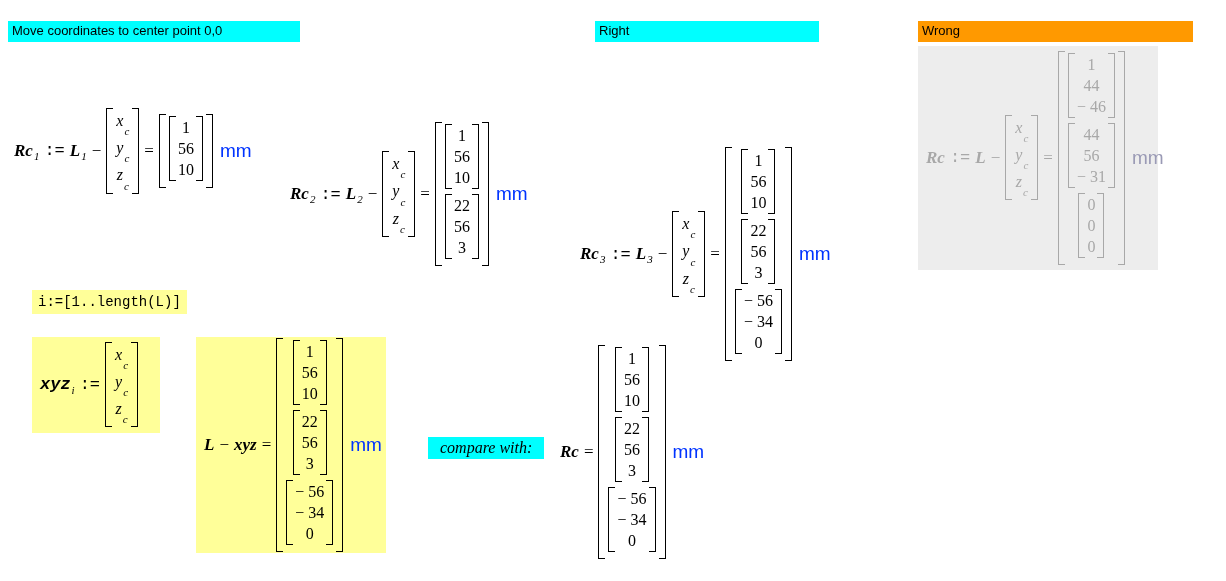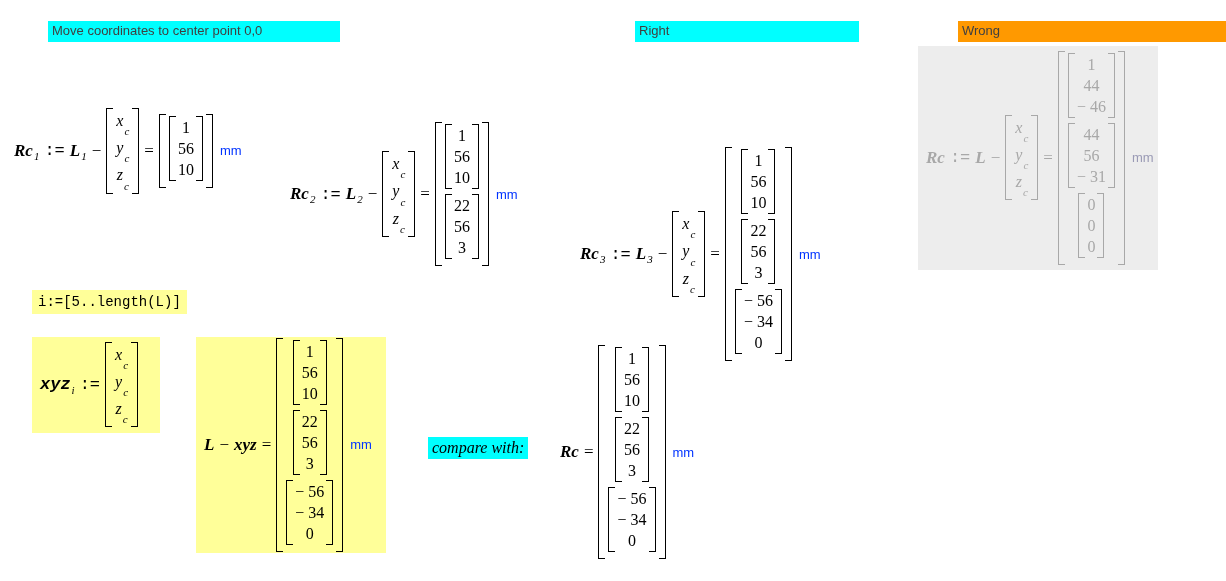--- a/index.html
+++ b/index.html
@@ -14,26 +14,25 @@
     font-family: "Liberation Serif", serif;
     color: #000000;
     overflow: hidden;
   }
   .abs { position: absolute; }
 
   
   .bar {
     font-family: "Liberation Sans", sans-serif;
     font-size: 13px;
-    color: #404040;
+    color: #000000;
     padding: 3px 4px 4px 4px;
     box-sizing: border-box;
     white-space: nowrap;
     line-height: 14px;
-    margin-left: 40px;
   }
   .bar-cyan  { background: #00ffff; }
   .bar-orange{ background: #ff9900; }
 
   
   .expr {
     display: flex;
     align-items: center;
     font-family: "Liberation Serif", serif;
     font-size: 17px;
@@ -41,21 +40,21 @@
   }
   .ital { font-style: italic; font-weight: bold; }
   .mono {
     font-family: "Liberation Mono", monospace;
     font-style: normal;
   }
   .op { padding: 0 5px; }
   .unit {
     color: #0033ff;
     font-family: "Liberation Sans", sans-serif;
-    font-size: 13px;
+    font-size: 19px;
     padding-left: 7px;
   }
   .sub {
     font-size: 11px;
     vertical-align: sub;
     position: relative;
     top: 5px;
     padding-left: 1px;
     font-style: italic;
   }
@@ -96,21 +95,21 @@
   .hl-gray   { background: #ededed; color: #a8a8a8; }
   .hl-gray .brk { border-color: #a8a8a8; }
   .hl-gray .unit { color: #9a9ab5; }
 
   .padbox { padding: 5px 8px 6px 8px; box-sizing: border-box; }
 
   .italic-note {
     font-family: "Liberation Serif", serif;
     font-style: italic;
     font-size: 16px;
-    padding: 2px 4px;
+    padding: 2px 12px;
     white-space: nowrap;
   }
 
   .defbox {
     font-family: "Liberation Mono", monospace;
     font-size: 14px;
     white-space: nowrap;
     display: flex;
     align-items: center;
     padding: 4px 6px;
@@ -338,21 +337,21 @@
         </div>
       </span>
       <span class="brk brk-r"></span>
     </span>
 
     <span class="unit">mm</span>
   </div>
 </div>
 
 <div class="abs hl-yellow defbox" style="left:32px; top:290px;">
-  <span>i:=[5..length(L)]</span>
+  <span>i:=[1..length(L)]</span>
 </div>
 
 <div class="abs hl-yellow padbox" style="left:32px; top:337px; width:128px; height:96px;">
   <div class="expr" style="height:100%;">
     <span class="ital mono" style="font-style:italic;">xyz</span>
       <span class="sub">i</span>
     <span class="op mono">:=</span>
     <span class="vec">
       <span class="brk brk-l"></span>
       <span class="vec-body vec-sym">

